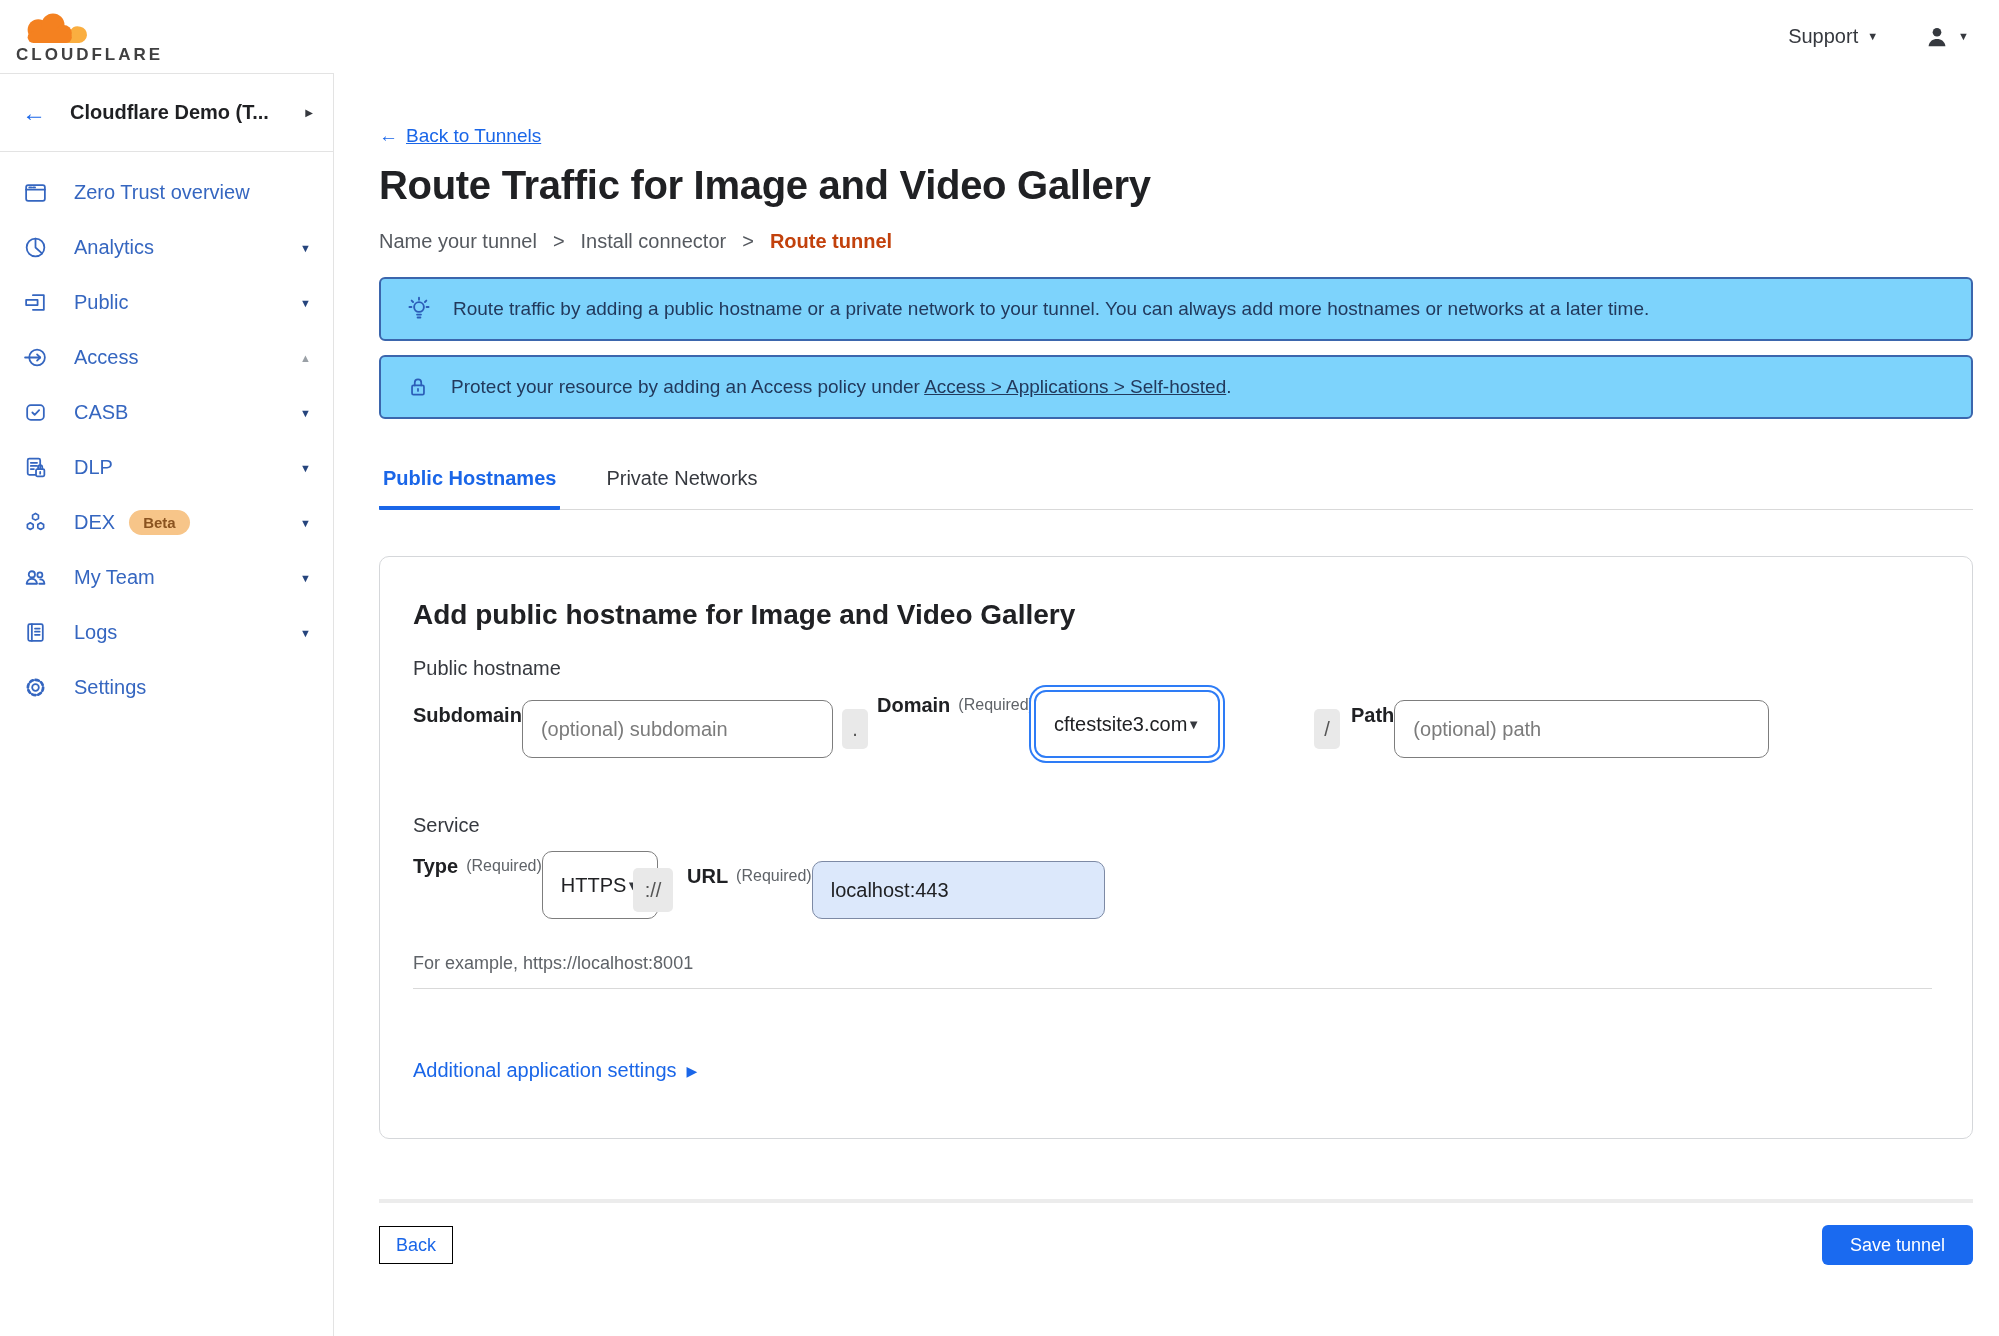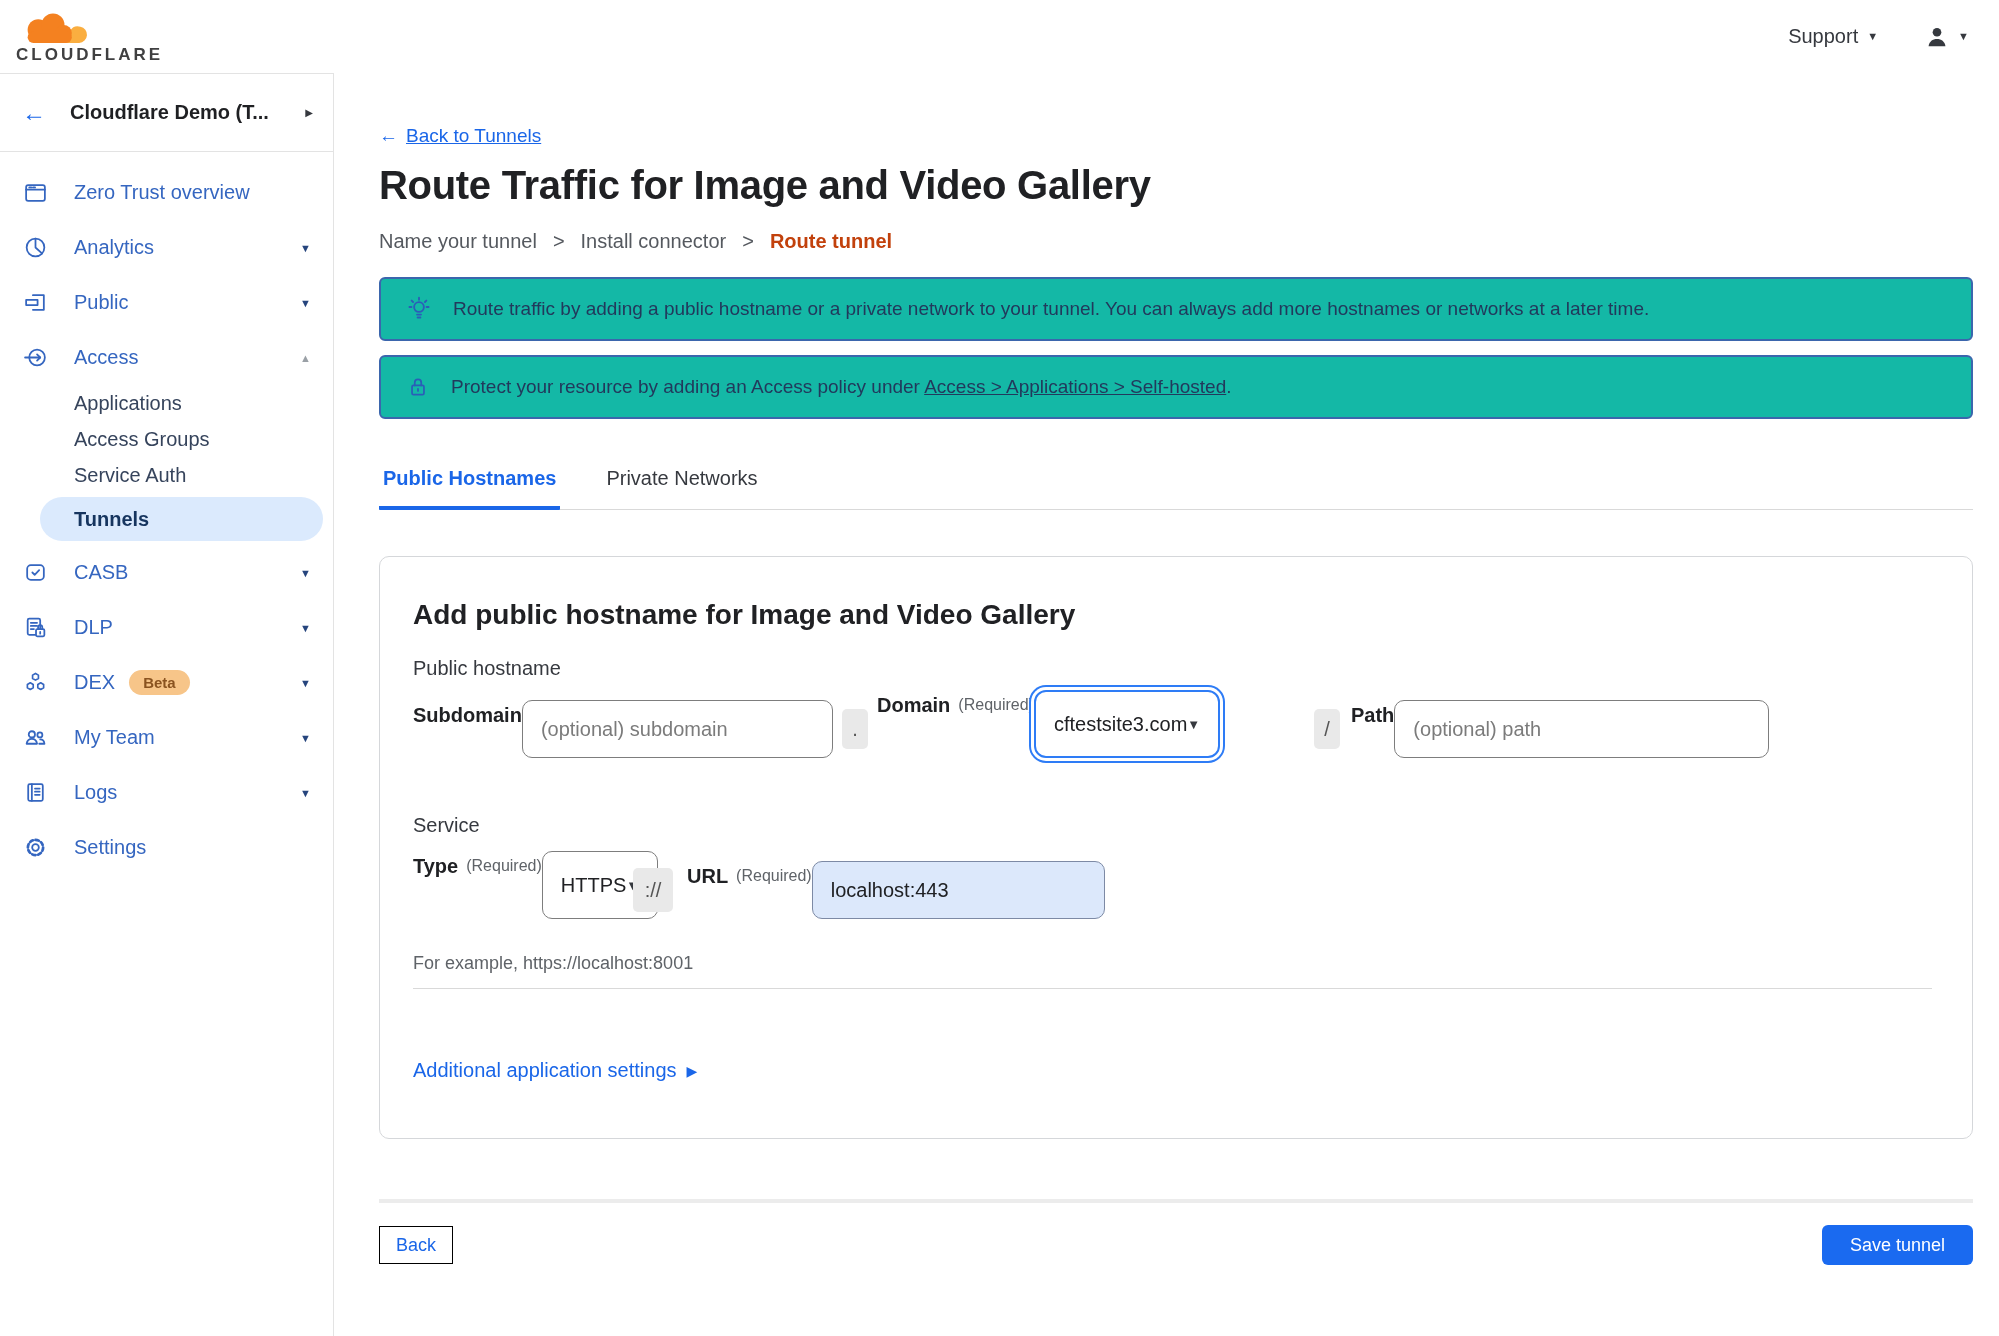--- a/index.html
+++ b/index.html
@@ -44,21 +44,21 @@
 
   
   .main { flex:1; padding:52px 26px 0 45px; }
   .back-link { display:inline-flex; align-items:center; gap:8px; color:#1a66e8; font-size:19px; cursor:pointer; }
   .back-link .lbl { text-decoration:underline; }
   .page-title { margin-top:16px; font-size:40px; font-weight:700; color:#202124; letter-spacing:-.3px; }
   .breadcrumb { margin-top:22px; display:flex; align-items:center; gap:16px; font-size:20px; color:#55595f; }
   .breadcrumb .current { font-weight:700; color:#c2410c; }
 
   .banner { margin-top:24px; min-height:64px; border:2px solid #3b66ad; border-radius:6px;
-    background:#14b8a6; display:flex; align-items:center; gap:20px; padding:10px 24px;
+    background:#7dd3fc; display:flex; align-items:center; gap:20px; padding:10px 24px;
     font-size:19px; color:#22395c; }
   .banner + .banner { margin-top:14px; }
   .banner-icon { color:#2b5db8; display:flex; flex:none; }
   .banner a { color:#22395c; text-decoration:underline; cursor:pointer; }
 
   .tabs { margin-top:48px; display:flex; gap:42px; border-bottom:1px solid #d9d9d9; }
   .tab { font-size:20px; padding:0 4px 16px 4px; cursor:pointer; color:#36393f; margin-bottom:-1px; }
   .tab.active { color:#1a66e8; font-weight:600; border-bottom:4px solid #1a66e8; border-radius:1px; }
 
   .card { margin-top:46px; border:1px solid #d5d7da; border-radius:10px; padding:42px 40px 56px 33px; }
@@ -184,34 +184,20 @@
           <svg width="25" height="25" viewBox="0 0 24 24" fill="none" stroke="currentColor" stroke-width="1.7" stroke-linecap="round" stroke-linejoin="round">
             <circle cx="13.5" cy="12" r="7.5"></circle>
               <path d="M2 12h14.5"></path>
               <path d="M13.5 9l3 3-3 3"></path>
           </svg>
         </span>
         <span class="nav-label">Access</span>
         <span class="nav-caret muted">▲</span>
       </div>
 
-      <div class="sub-list">
-        <div class="sub-item">
-          <span>Applications</span>
-        </div>
-        <div class="sub-item">
-          <span>Access Groups</span>
-        </div>
-        <div class="sub-item">
-          <span>Service Auth</span>
-        </div>
-        <div class="sub-item active-pill">
-          <span>Tunnels</span>
-        </div>
-      </div>
 
       <div class="nav-item">
         <span class="nav-icon">
           <svg width="25" height="25" viewBox="0 0 24 24" fill="none" stroke="currentColor" stroke-width="1.7" stroke-linecap="round" stroke-linejoin="round">
             <rect x="4" y="5" width="16" height="14" rx="3.5"></rect>
               <path d="M9 12l2.2 2.2 4.3-4.4"></path>
           </svg>
         </span>
         <span class="nav-label">CASB</span>
         <span class="nav-caret">▼</span>

